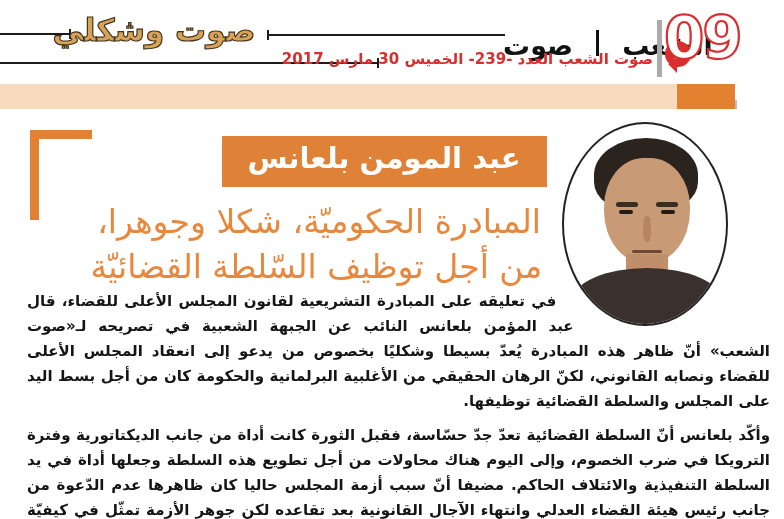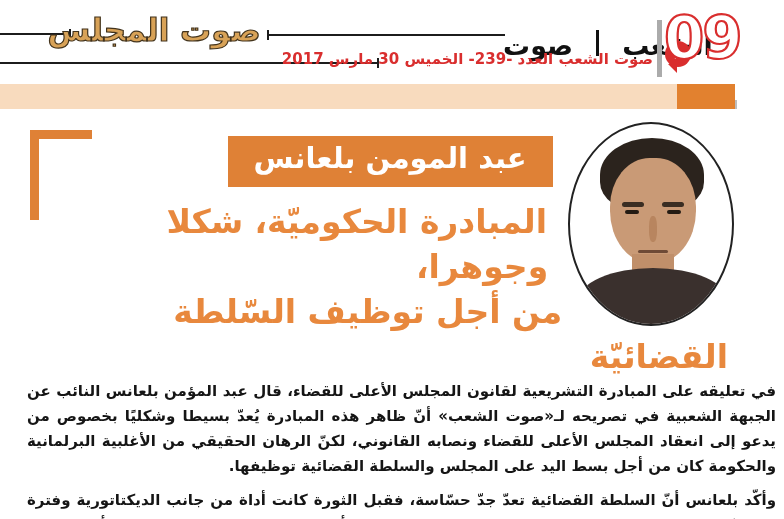--- a/index.html
+++ b/index.html
@@ -45,21 +45,21 @@
   .pagenum{position:absolute;left:664px;top:4px;font-size:58px;font-weight:bold;letter-spacing:-2px;
            color:#fff;-webkit-text-stroke:2.2px var(--red);}
 
   
   .band{position:absolute;top:84px;left:0;width:784px;height:25px;
         background:linear-gradient(to right,var(--band_light) 0 677px,var(--band_dark) 677px 735px,#fff 735px);}
   .band-tick{position:absolute;top:100px;left:735px;width:2px;height:16px;background:#bdbdbd;}
 
   
   .content{position:absolute;top:109px;left:0;width:784px;height:410px;background:#fff;
-           padding:0 8px 0 27px;}
+           padding:0 14px 0 27px;}
   .bracket{position:absolute;top:21px;left:30px;width:62px;height:90px;
            border-top:9px solid var(--accent_orange);border-left:9px solid var(--accent_orange);}
 
   article{direction:rtl;text-align:right;}
   .photo{
     float:right;width:166px;height:204px;margin:13px 42px 6px 22px;
     border:2px solid #222;border-radius:50%;background:#fff;position:relative;overflow:hidden;
     shape-outside:ellipse(100px 116px at 107px 117px);shape-margin:6px;
   }
   .photo .hair{position:absolute;top:14px;left:30px;width:104px;height:74px;background:#2B231D;
@@ -73,37 +73,37 @@
   .photo .nose{position:absolute;top:58px;left:39px;width:8px;height:26px;background:#B8855F;border-radius:40%;}
   .photo .mouth{position:absolute;top:92px;left:28px;width:30px;height:3px;background:#6e4a36;border-radius:2px;}
   .photo .neck{position:absolute;top:130px;left:62px;width:42px;height:30px;background:#C08F6A;}
   .photo .shirt{position:absolute;bottom:-10px;left:8px;width:150px;height:66px;background:#3A302D;
                 border-radius:50% 50% 0 0;}
 
   .banner-row{padding-top:27px;line-height:0;}
   .banner{display:inline-block;background:var(--accent_orange);color:#fff;
           font-size:29px;line-height:1;font-weight:bold;padding:8px 26px 14px;}
   .title{margin:12px 48px 0 0;color:var(--title_orange);
-         font-size:33px;line-height:45px;font-weight:bold;}
+         font-size:33px;line-height:45px;font-weight:normal;}
   .body-text{font-size:15px;line-height:25px;font-weight:bold;color:var(--ink);
              text-align:justify;}
   .p1{}
   .p2{margin-top:9px;}
 </style>
 </head>
 <body>
 
 <div class="page">
 
   <header class="masthead">
     <span class="rule rule-a"></span>
     <span class="rule rule-b"></span>
     <span class="rule rule-c"></span>
 
-    <h2 class="section-title">صوت المجلس</h2>
+    <h2 class="section-title">صوت وشكلي</h2>
 
     <div class="logo" dir="rtl">
       <span>صوت</span>
       <span class="logo-sep"></span>
       <span>الشعب</span>
       <span class="logo-ball">
         <span class="star">★</span>
       </span>
     </div>
 

